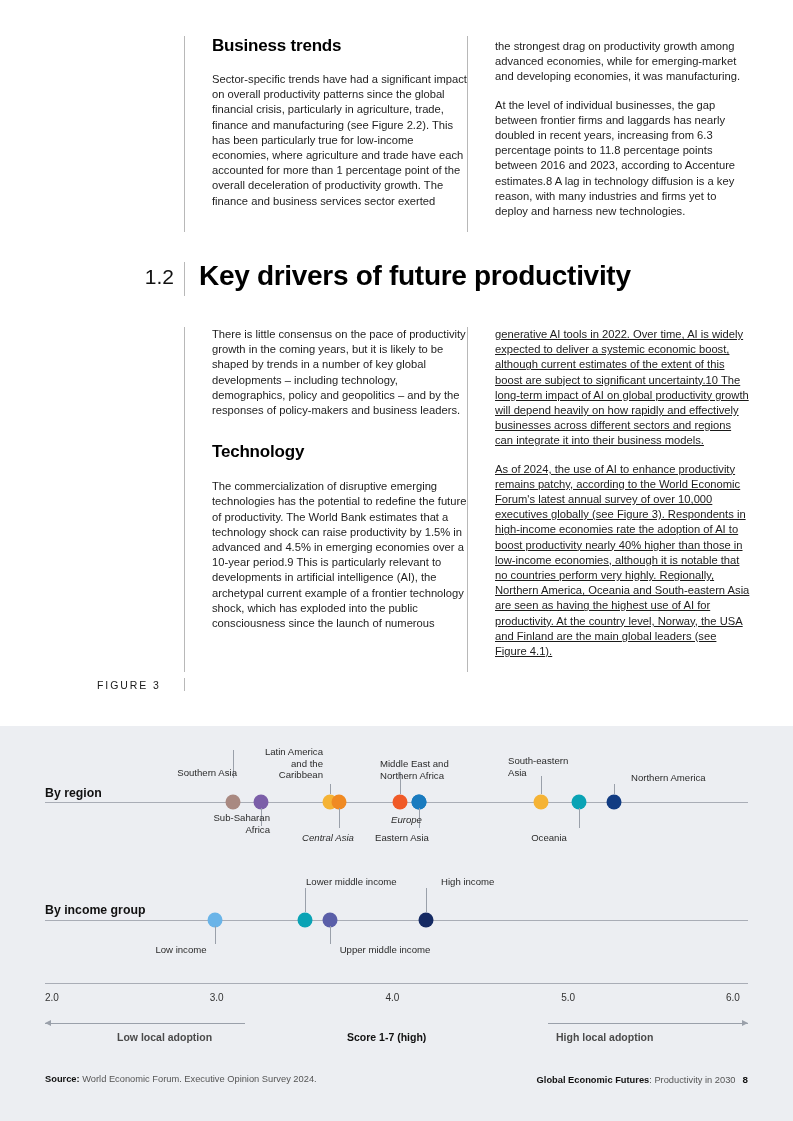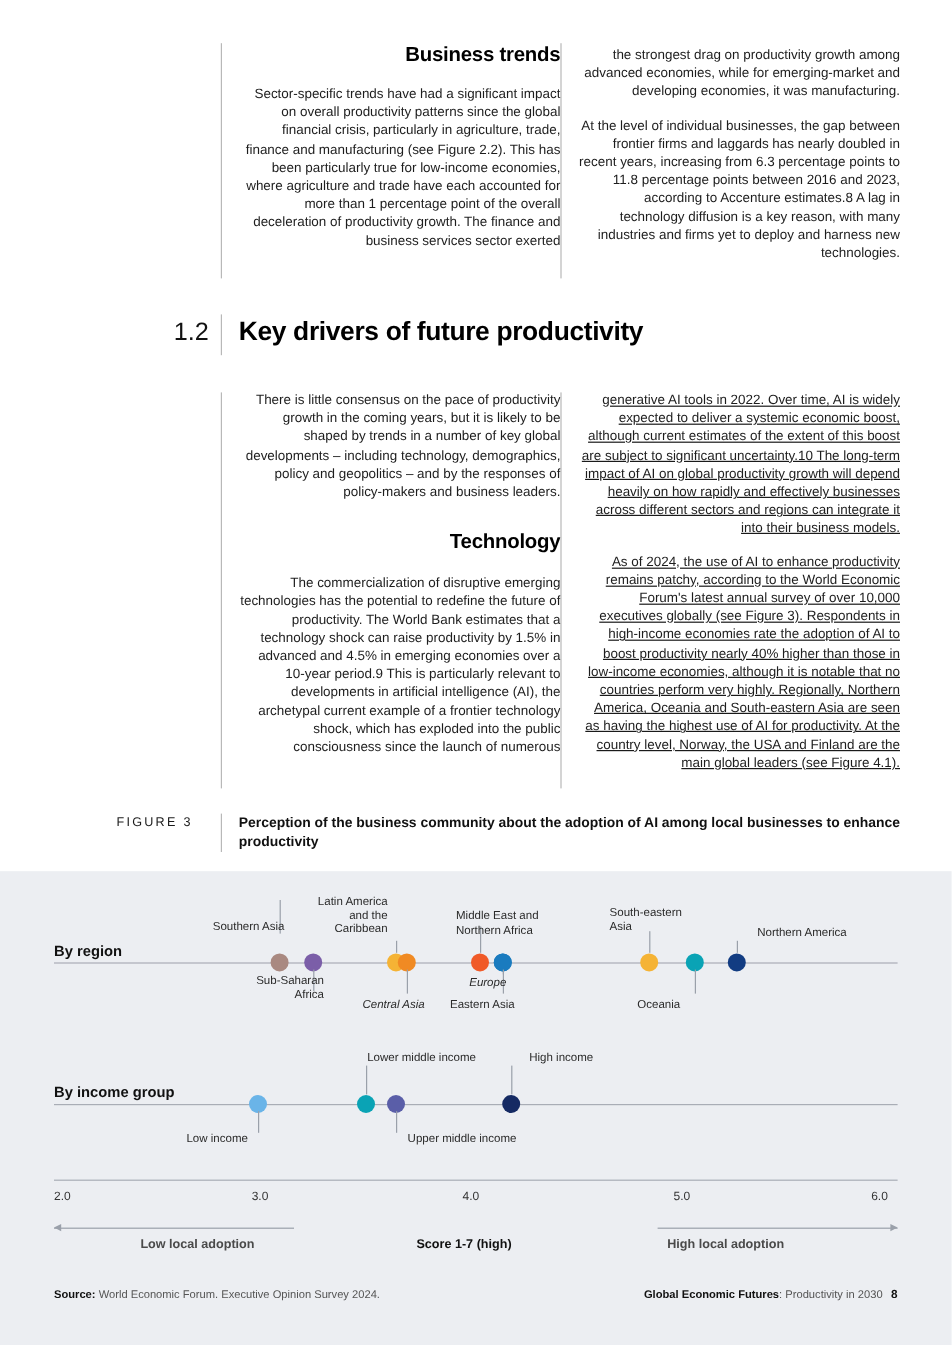--- a/index.html
+++ b/index.html
@@ -8,34 +8,34 @@
     background:#ffffff;
     font-family:"Liberation Sans", sans-serif;
     color:#1a1a1a;
     position:relative;
     overflow:hidden;
   }
   .page{position:relative;width:793px;height:1121px;}
   .cols{position:absolute;display:flex;}
   .col{position:relative;}
   .col .rule{position:absolute;left:0;top:0;bottom:0;width:1px;background:#b8b8b8;}
-  .col .inner{padding-left:14px;text-align:right;}
+  .col .inner{padding-left:28px;}
   p.body{
     font-size:11.2px;line-height:15.2px;margin:0 0 13px 0;color:#1d1d1d;
   }
   h2.sub{
     font-size:17px;line-height:20px;font-weight:bold;margin:0 0 16px 0;color:#000;
     letter-spacing:-0.2px;
   }
 
   
   .chapter{position:absolute;left:140px;top:262px;width:620px;display:flex;align-items:flex-start;}
   .chapter .num{font-size:21px;font-weight:normal;color:#111;width:34px;text-align:right;padding-top:3px;}
   .chapter .vline{width:1px;background:#b8b8b8;align-self:stretch;margin:0 14px 0 10px;height:34px;}
-  .chapter .title{font-size:22px;font-weight:bold;color:#000;letter-spacing:-0.3px;line-height:28px;}
+  .chapter .title{font-size:28px;font-weight:bold;color:#000;letter-spacing:-0.3px;line-height:28px;}
 
   
   .figure-caption{position:absolute;left:97px;top:678px;width:660px;display:flex;}
   .figure-caption .label{font-size:10.5px;letter-spacing:1.9px;color:#1a1a1a;width:78px;padding-top:1px;}
   .figure-caption .vline{width:1px;background:#b8b8b8;margin:0 14px 0 9px;align-self:stretch;}
   .figure-caption .cap{font-size:11.6px;font-weight:bold;line-height:16px;color:#111;max-width:556px;}
 
   
   .chart-panel{position:absolute;left:0;top:726px;width:793px;height:395px;background:#eceef2;}
   .chart-inner{position:relative;width:793px;height:395px;}
@@ -108,21 +108,20 @@
       <div class="inner" style="padding-top:0;">
         <p class="body">generative AI tools in 2022. Over time, AI is widely expected to deliver a systemic economic boost, although current estimates of the extent of this boost are subject to significant uncertainty.10 The long-term impact of AI on global productivity growth will depend heavily on how rapidly and effectively businesses across different sectors and regions can integrate it into their business models.</p>
         <p class="body">As of 2024, the use of AI to enhance productivity remains patchy, according to the World Economic Forum's latest annual survey of over 10,000 executives globally (see Figure 3). Respondents in high-income economies rate the adoption of AI to boost productivity nearly 40% higher than those in low-income economies, although it is notable that no countries perform very highly. Regionally, Northern America, Oceania and South-eastern Asia are seen as having the highest use of AI for productivity. At the country level, Norway, the USA and Finland are the main global leaders (see Figure 4.1).</p>
       </div>
     </div>
   </div>
 
   <div class="figure-caption">
     <div class="label">FIGURE 3</div>
     <div class="vline"></div>
-    <div class="cap">Perception of the business community about the adoption of AI among local businesses to enhance productivity</div>
   </div>
 
   <div class="chart-panel">
     <div class="chart-inner" id="chart-inner">
 
       <div class="group-label" style="left:45px;top:60px;">By region</div>
       <div class="group-label" style="left:45px;top:177px;">By income group</div>
 
       <div class="axis-line" style="left:45px;top:76px;width:703px;"></div>
       <div class="axis-line" style="left:45px;top:194px;width:703px;"></div>

